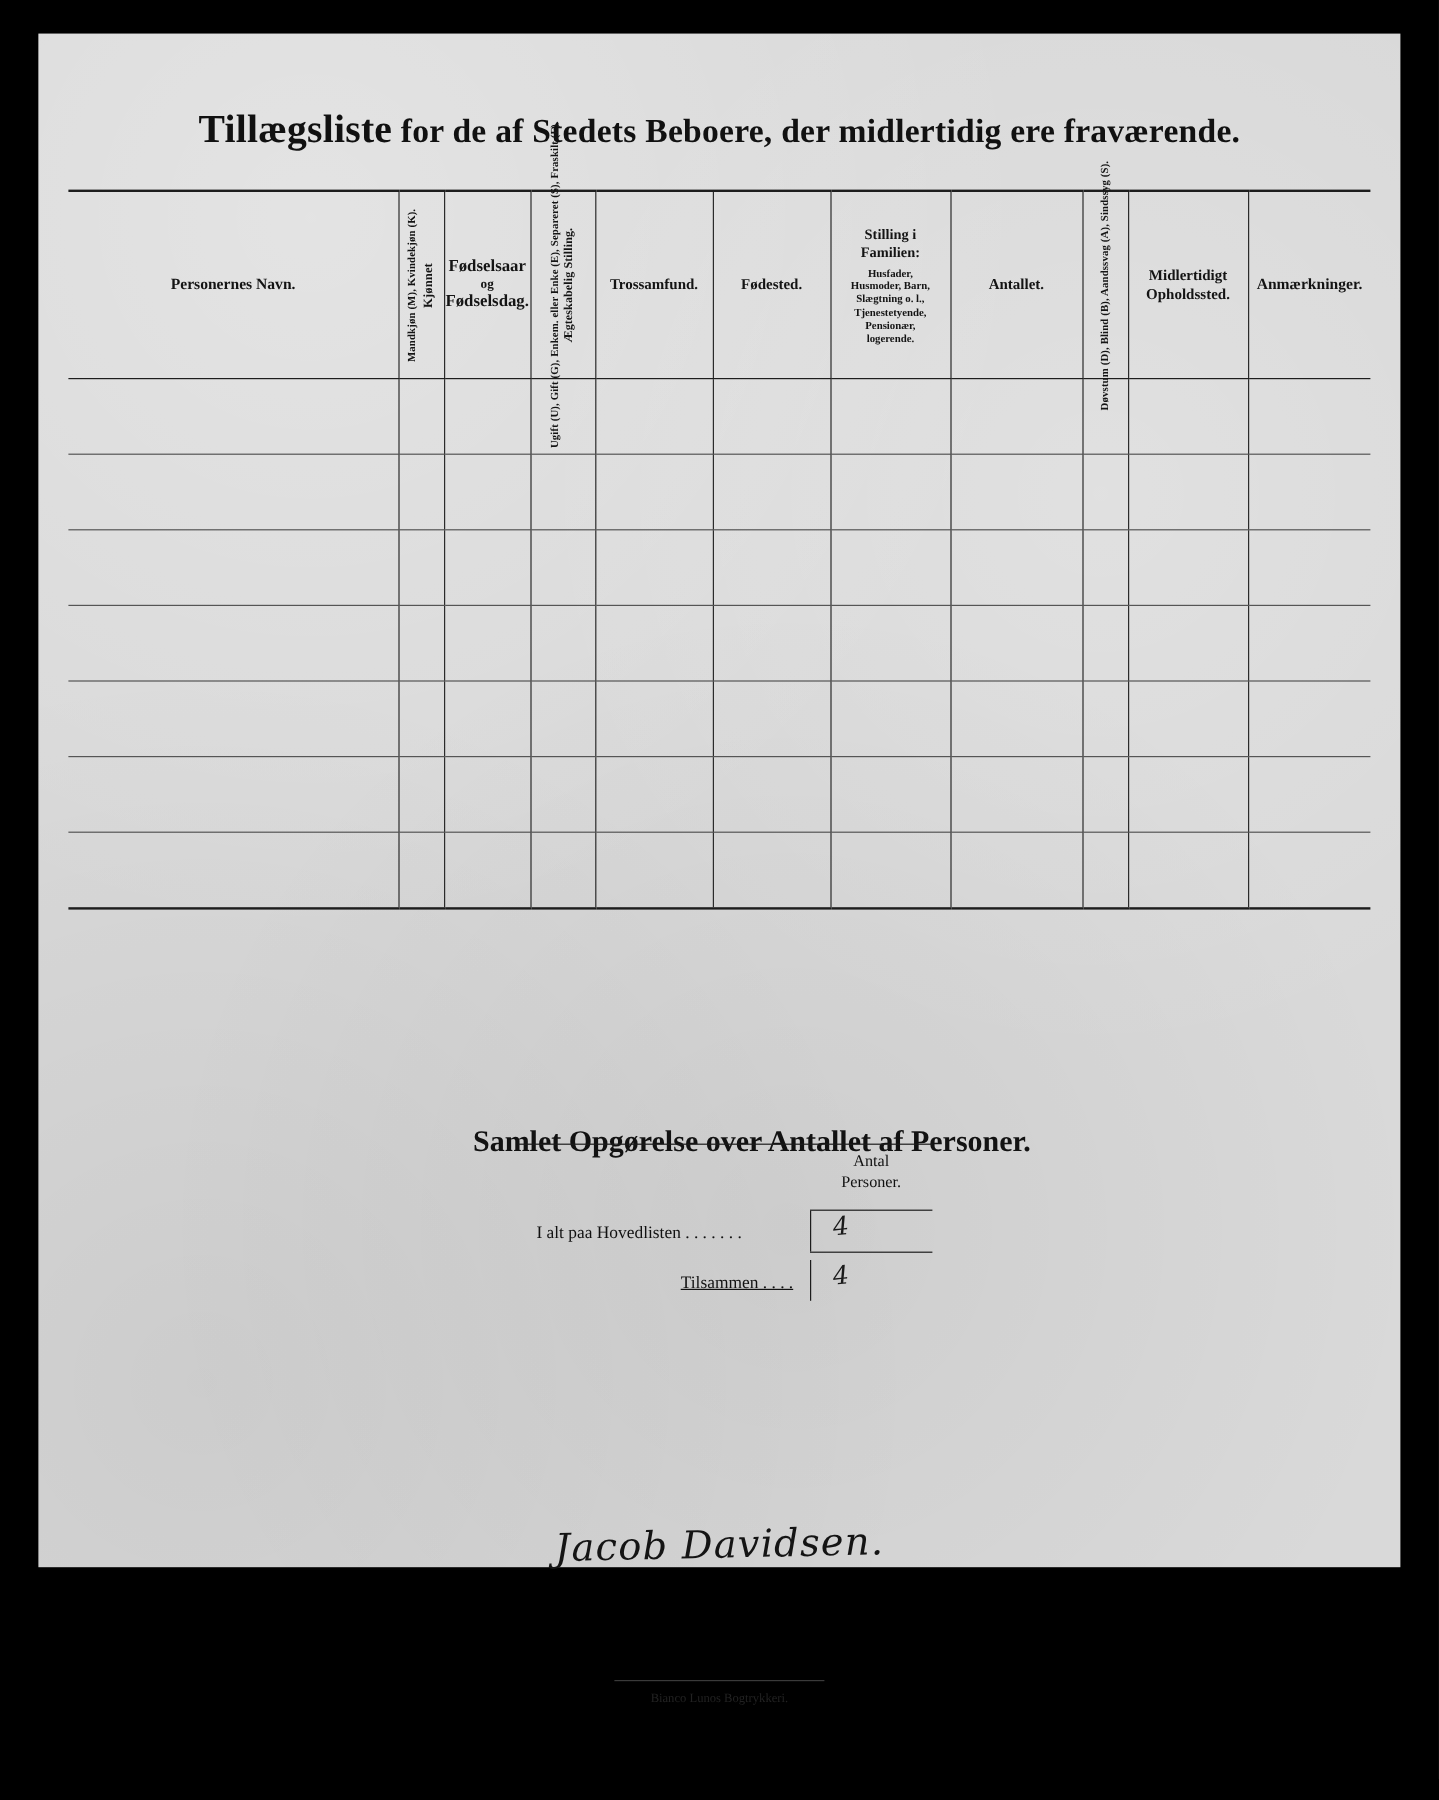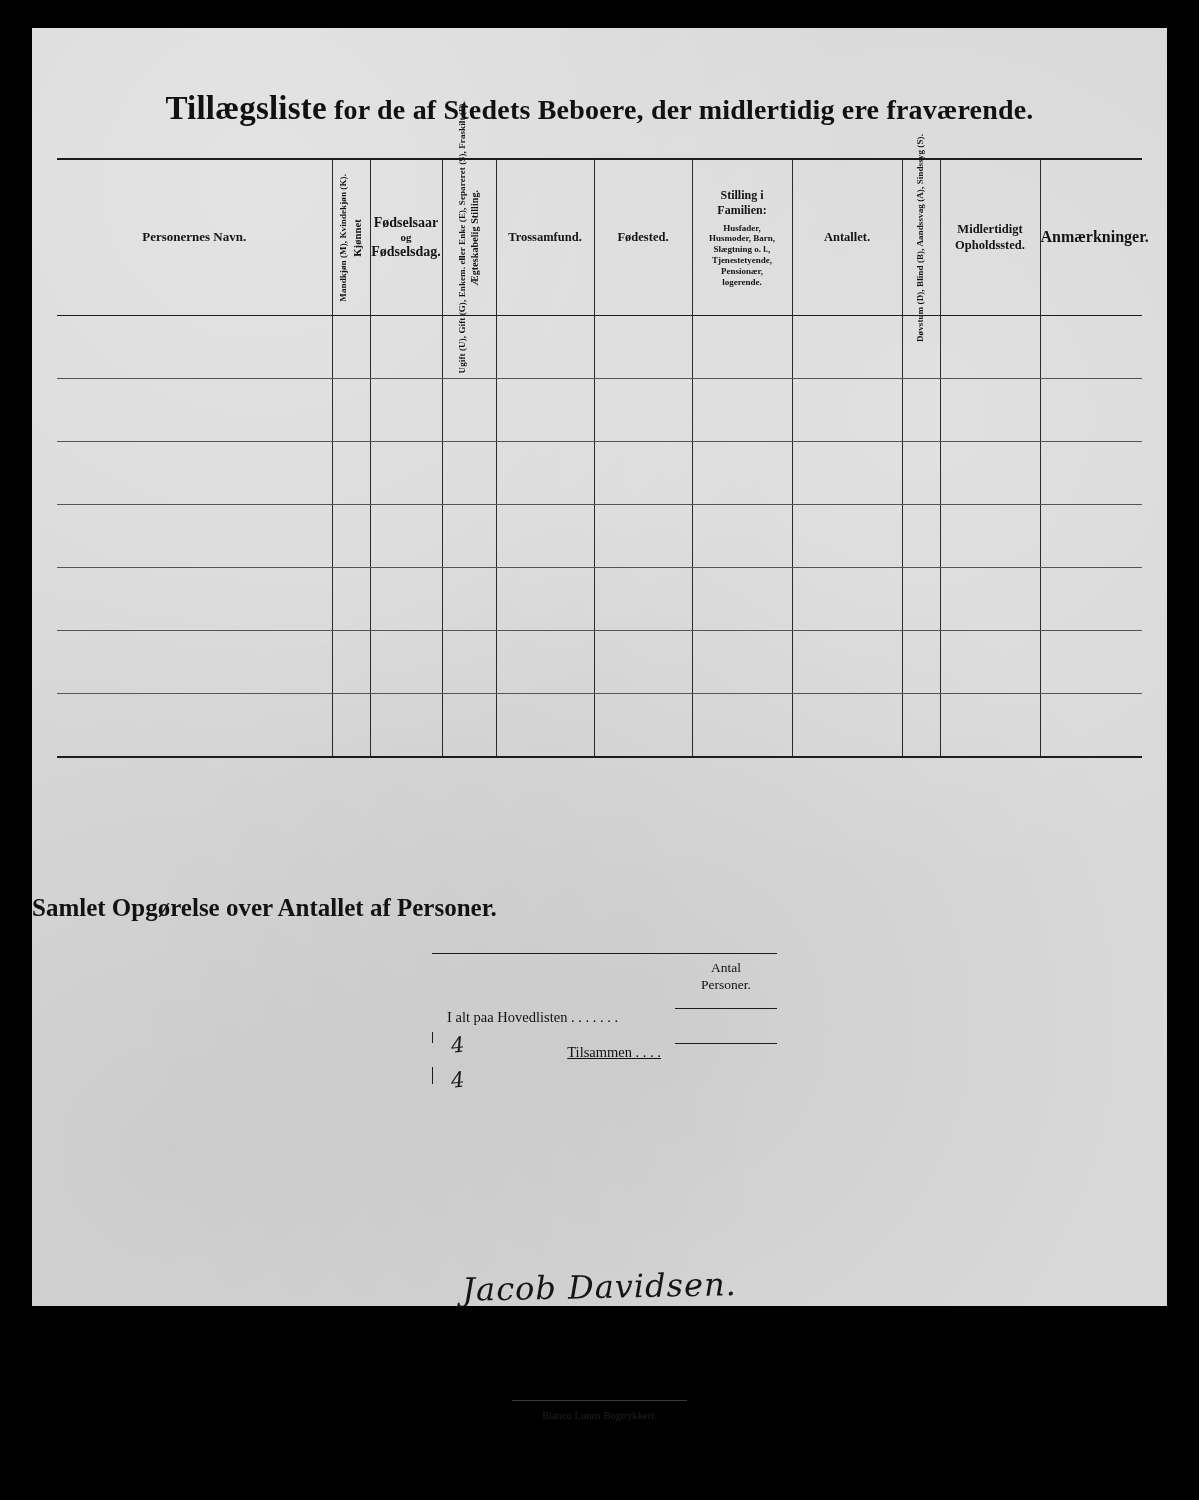--- a/index.html
+++ b/index.html
@@ -86,21 +86,21 @@
   }
   table.main tbody td:first-child { border-left: none; }
   table.main tbody td:last-child { border-right: none; }
   table.main tbody tr:last-child td {
     border-bottom: 2.5px solid #1d1d1d;
   }
   .h-name { font-size: 13px; }
   .h-mid { font-size: 14px; }
   .h-small { font-size: 10.5px; line-height: 1.25; }
   .h-tiny { font-size: 9px; line-height: 1.2; }
-  .h-note { font-size: 16px; }
+  .h-note { font-size: 13px; }
 
   
   .vert {
     writing-mode: vertical-rl;
     transform: rotate(180deg);
     white-space: nowrap;
     font-size: 9px;
     line-height: 1.25;
     display: inline-block;
     text-align: center;
@@ -111,25 +111,27 @@
     justify-content: center;
     align-items: center;
     height: 150px;
   }
   .vert-col { display: flex; flex-direction: row; gap: 1px; justify-content:center;}
 
   
   .summary-title {
     position: absolute;
     left: 0;
-    top: 866px;
-    width: 1135px;
+    top: 910px;
+    width: 1135px;
+    text-align: center;
     font-size: 25px;
     font-weight: bold;
     color: #121212;
+    padding-left: 27px;
   }
   .sum-box {
     position: absolute;
     left: 400px;
     top: 925px;
     width: 345px;
     font-size: 14.5px;
     color: #111;
   }
   .sum-rule-top {
@@ -140,23 +142,22 @@
     text-align: center;
     padding: 6px 0 14px 0;
     font-size: 13.5px;
     line-height: 1.25;
     margin-left: 243px;
     width: 102px;
     border-bottom: 1.2px solid #1d1d1d;
   }
   .sum-row {
     display: flex;
-    align-items: flex-start;
+    align-items: flex-end;
     height: 34px;
-    flex-direction: column;
   }
   .sum-label {
     width: 243px;
     text-align: left;
     padding-left: 15px;
     padding-bottom: 6px;
     box-sizing: border-box;
     font-size: 14.5px;
   }
   .sum-val {

